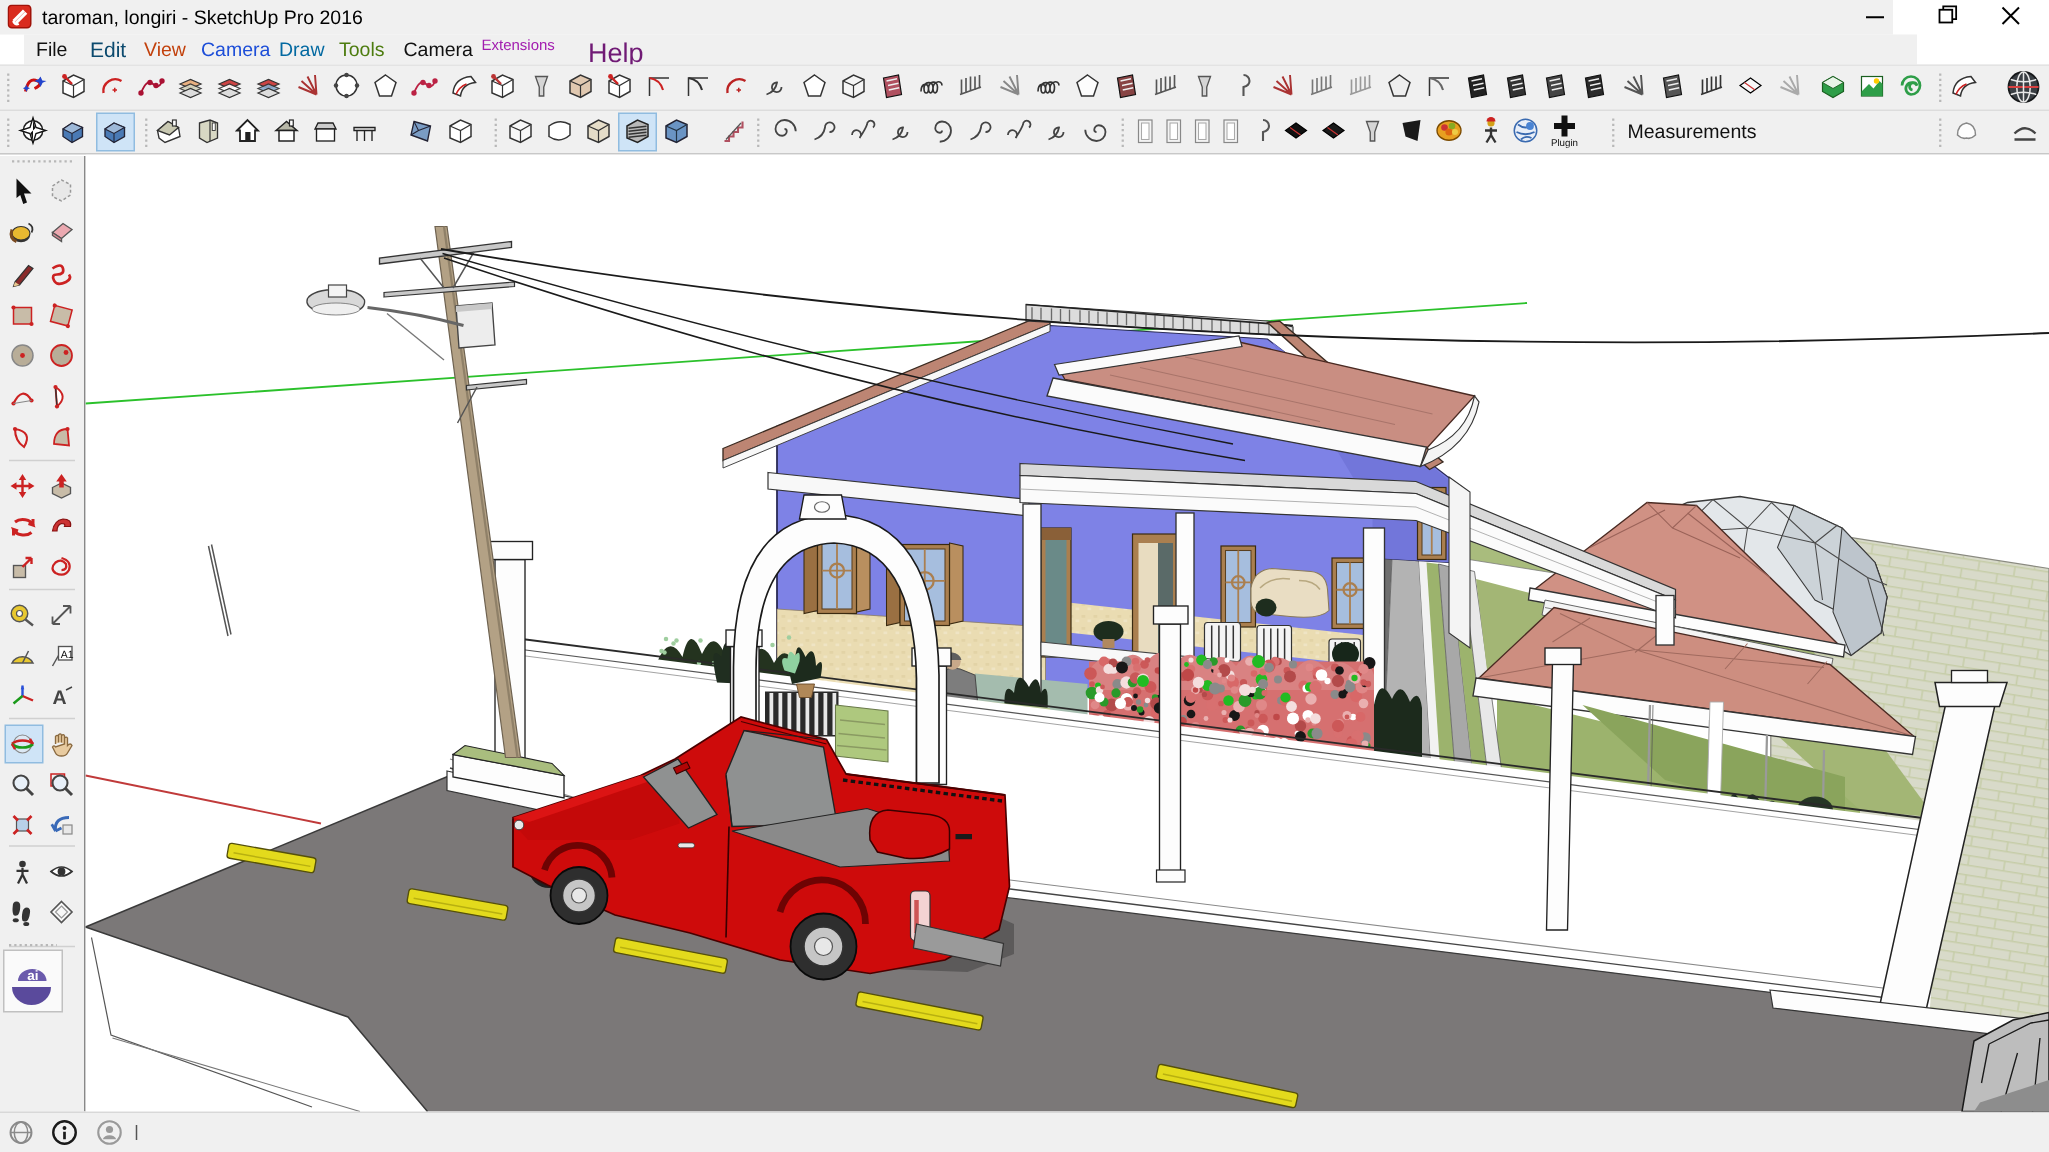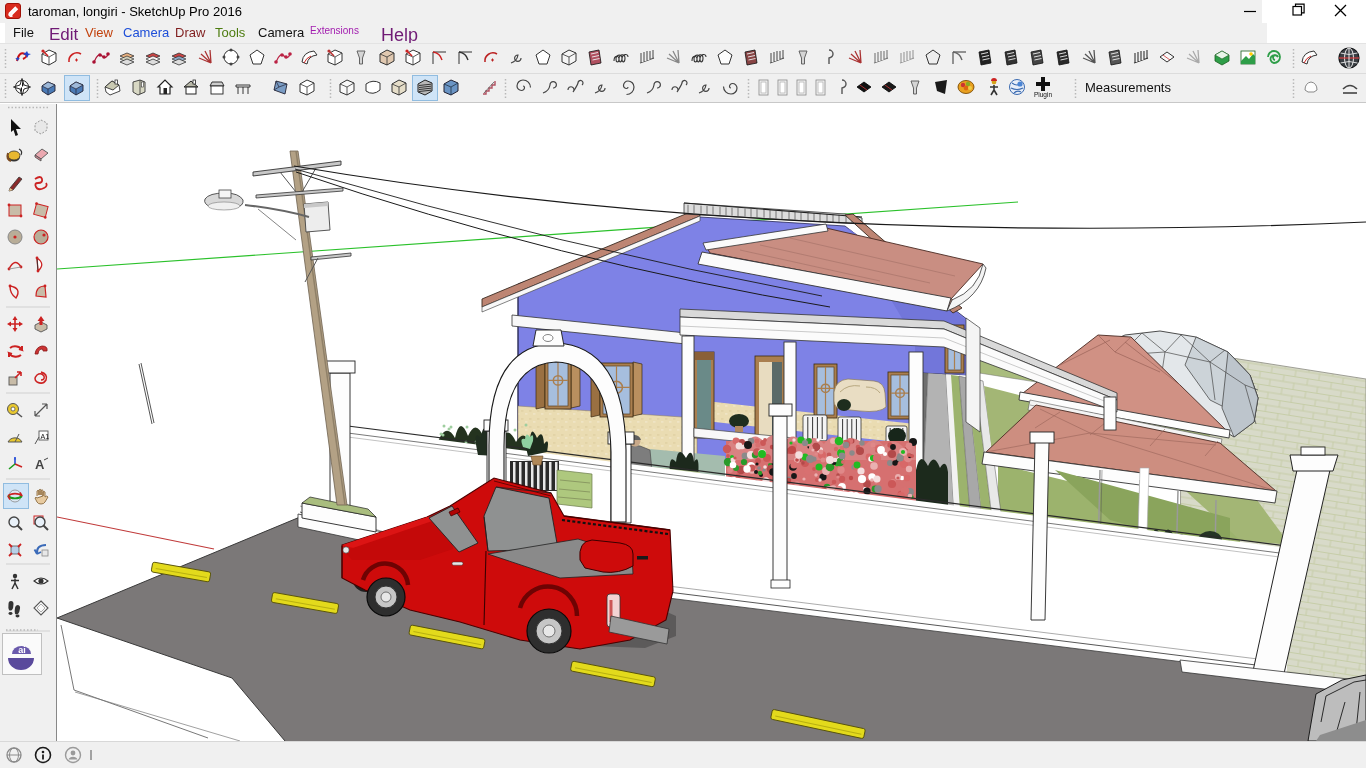--- a/index.html
+++ b/index.html
@@ -11,26 +11,26 @@
 <path d="M4 11c0 2 2 2.6 3.5 1.8" stroke="#fff" stroke-width="1.6" fill="none"></path>
 </svg>
 <div class="abs" style="left:28px;top:4px;font-size:13px;color:#000">taroman, longiri - SketchUp Pro 2016</div>
 <svg class="abs" style="left:1230px;top:0" width="136" height="23" viewBox="0 0 136 23">
 <path d="M14 11.5 H26" stroke="#000" stroke-width="1.2"></path>
 <rect x="63" y="6.5" width="8.5" height="8.5" fill="none" stroke="#000" stroke-width="1.2"></rect>
 <path d="M65.5 6.5 v-2.3 h8.6 v8.6 h-2.4" stroke="#000" stroke-width="1.2" fill="none"></path>
 <path d="M105 5 l11 11 m0 -11 l-11 11" stroke="#000" stroke-width="1.3"></path>
 </svg>
 </div>
-<div class="abs" style="left:5px;top:23px;width:1262px;height:20px;background:#f0f0f0">
+<div class="abs" style="left:16px;top:23px;width:1262px;height:20px;background:#f0f0f0">
     <span class="abs" style="left:8px;top:2px;font-size:13px;color:#111">File</span>
-    <span class="abs" style="left:44px;top:2px;font-size:17px;color:#701a75">Edit</span>
+    <span class="abs" style="left:44px;top:2px;font-size:14px;color:#0c4a6e">Edit</span>
     <span class="abs" style="left:80px;top:2px;font-size:13px;color:#c2410c">View</span>
     <span class="abs" style="left:118px;top:2px;font-size:13px;color:#1d4ed8">Camera</span>
-    <span class="abs" style="left:170px;top:2px;font-size:13px;color:#7f1d1d">Draw</span>
+    <span class="abs" style="left:170px;top:2px;font-size:13px;color:#0369a1">Draw</span>
     <span class="abs" style="left:210px;top:2px;font-size:13px;color:#4d7c0f">Tools</span>
     <span class="abs" style="left:253px;top:2px;font-size:13px;color:#111">Camera</span>
     <span class="abs" style="left:305px;top:2px;font-size:10px;color:#a21caf">Extensions</span>
     <span class="abs" style="left:376px;top:2px;font-size:18px;color:#701a75">Help</span>
   </div>
 <div class="abs" style="left:0;top:43px;width:1366px;height:30px;background:#f0f0f0;border-top:1px solid #e3e3e3"></div>
 <svg class="abs" style="left:0;top:43px" width="1366" height="30" viewBox="0 0 1366 30">
 <line x1="5.5" y1="6" x2="5.5" y2="26" stroke="#b8b8b8" stroke-width="1.5" stroke-dasharray="1.5,2"></line>
 <g transform="translate(14,5)">
       <path d="M3 13 Q5 3 11 6 Q15 8 9 11" fill="none" stroke="#cc1111" stroke-width="2"></path>

